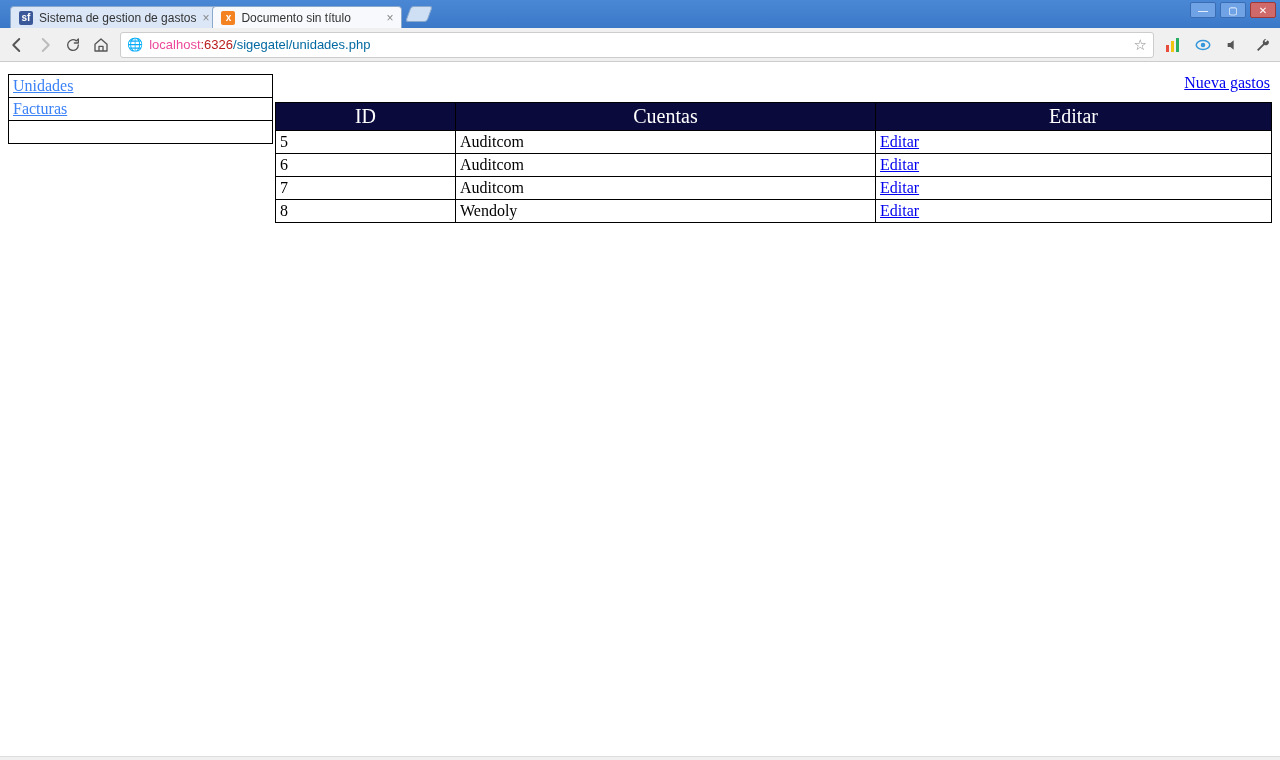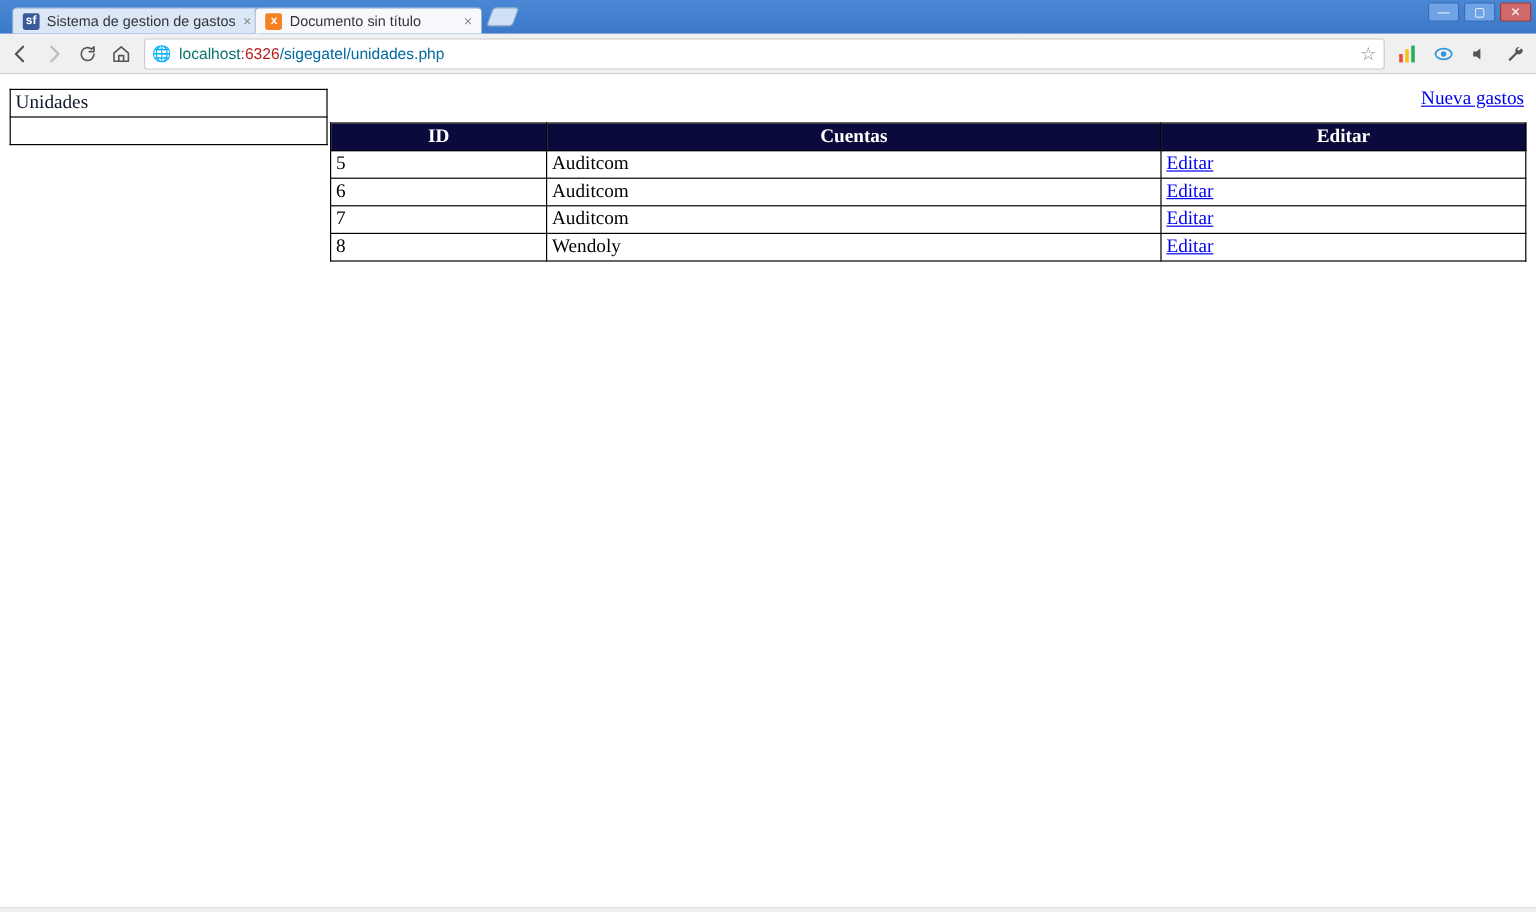--- a/index.html
+++ b/index.html
@@ -71,21 +71,21 @@
     justify-content: center; color: #555; cursor: pointer;
   }
   .tb-icon.disabled { color: #bbb; cursor: default; }
   .addrbar {
     flex: 1; height: 26px; background: #fff; border: 1px solid #ccc;
     border-radius: 3px; display: flex; align-items: center; padding: 0 6px;
     font-family: Arial, sans-serif; font-size: 13px; color: #333;
   }
   .addrbar .globe { margin-right: 6px; color: #888; font-size: 13px; }
   .addrbar .urltext { flex: 1; }
-  .addrbar .urlhost { color: #0f766e; }
+  .addrbar .urlhost { color: #ec4899; }
   .addrbar .urlport { color: #b91c1c; }
   .addrbar .urlpath { color: #0369a1; }
   .addrbar .star { color: #888; font-size: 15px; cursor: pointer; }
   .right-icons { display: flex; gap: 12px; align-items: center; }
 
   
   .page {
     position: relative;
     height: calc(100% - 60px);
     background: #fff;
@@ -96,48 +96,48 @@
     width: 265px;
     border-collapse: collapse;
   }
   .sidebar td {
     border: 1px solid #000;
     padding: 2px 4px;
     font-size: 16px;
     height: 22px;
     vertical-align: middle;
   }
-  .sidebar a { color: #0f172a; cursor: pointer; }
+  .sidebar a { color: #3b82f6; text-decoration: underline; cursor: pointer; }
 
   .right-area {
     position: absolute;
     left: 275px; right: 8px; top: 12px;
   }
   .new-link-row { text-align: right; margin-bottom: 10px; padding-right: 2px; }
   .new-link-row a { color: #0000ee; text-decoration: underline; font-size: 16px; cursor: pointer; }
 
   .data-table { width: 100%; border-collapse: collapse; }
   .data-table th {
     background: #0a0a3c;
     color: #fff;
-    font-weight: bold;
-    font-size: 16px;
+    font-weight: normal;
+    font-size: 20px;
     border: 1px solid #000;
     padding: 2px 4px;
     text-align: center;
   }
   .data-table td {
     border: 1px solid #000;
     padding: 2px 4px;
     font-size: 16px;
     height: 22px;
   }
   .data-table td a { color: #0000ee; text-decoration: underline; cursor: pointer; }
   .col-id { width: 180px; }
-  .col-edit { width: 304px; }
+  .col-edit { width: 396px; }
 
   .statusbar {
     position: absolute; bottom: 0; left: 0; right: 0; height: 6px;
     background: #f0f0f0; border-top: 1px solid #ddd;
   }
 </style>
 </head>
 <body>
 
 <div class="titlebar">
@@ -217,20 +217,23 @@
 </div>
 
 <div class="page">
 
   <table class="sidebar">
     <tbody id="sidebar-body">
         <tr>
           <td><a>Unidades</a></td>
         </tr>
         <tr>
+          <td><a>Facturas</a></td>
+        </tr>
+        <tr>
           <td>&nbsp;</td>
         </tr>
       </tbody>
   </table>
 
   <div class="right-area">
     <div class="new-link-row">
       <a>Nueva gastos</a>
     </div>
     <table class="data-table">

